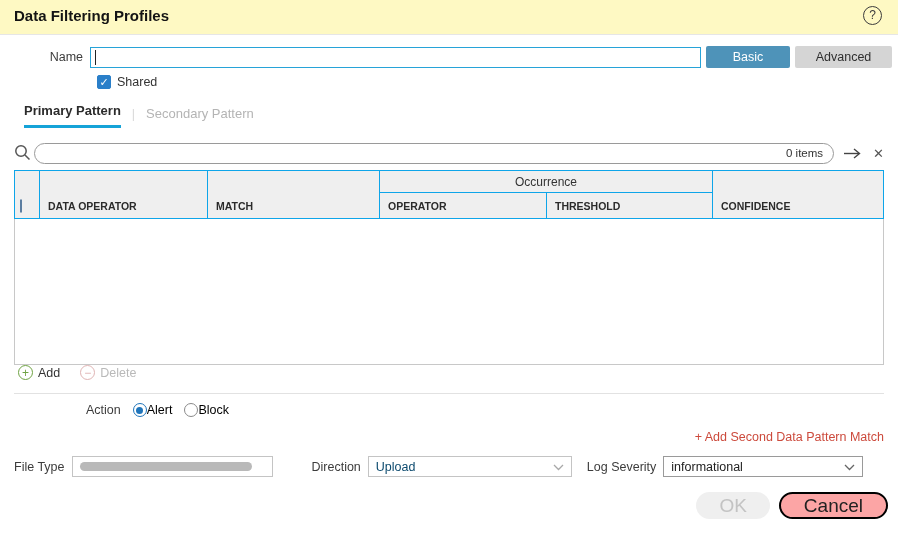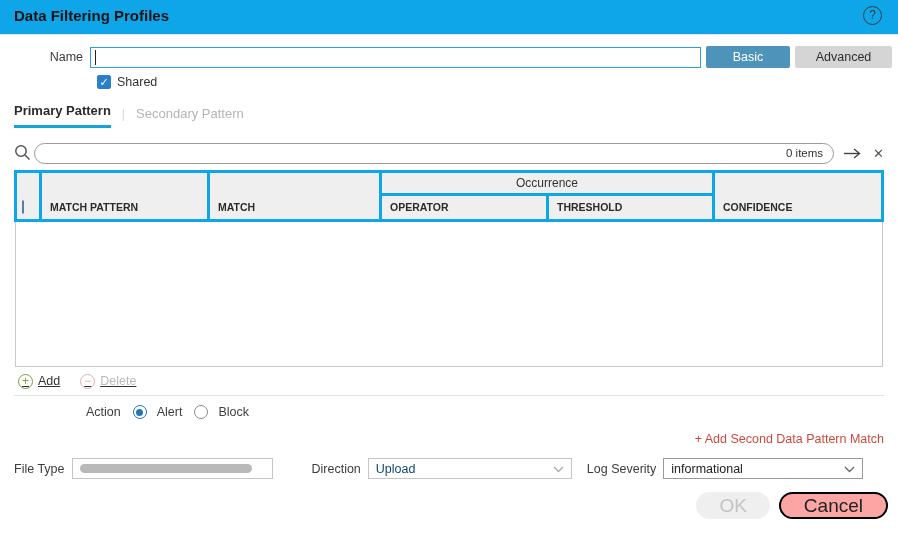--- a/index.html
+++ b/index.html
@@ -7,21 +7,21 @@
   body {
     font-family: "Liberation Sans", sans-serif;
     font-size: 12.5px;
     color: #333;
     background: #fff;
     position: relative;
     overflow: hidden;
   }
 
   
-  .titlebar { height: 35px; background: #0ea5e9; border-bottom: 1px solid #e6e6e6;
+  .titlebar { height: 35px; background: #fef9c3; border-bottom: 1px solid #e6e6e6;
               display: flex; align-items: center; padding: 0 16px 4px 14px; }
   .titlebar .title { font-size: 15px; font-weight: bold; color: #141414; }
   .help-icon { margin-left: auto; width: 19px; height: 19px; border: 1.5px solid #3c3c3c;
                border-radius: 50%; display: flex; align-items: center; justify-content: center;
                font-size: 12px; color: #3c3c3c; cursor: pointer; }
 
   
   .name-row { display: flex; align-items: center; margin-top: 11px; }
   .name-label { width: 90px; text-align: right; padding-right: 7px; color: #3c3c3c; }
   .name-input-wrap { position: relative; width: 611px; height: 21px; }
@@ -34,74 +34,74 @@
 
   
   .shared-row { display: flex; align-items: center; margin-top: 7px; padding-left: 97px; }
   .checkbox { width: 14px; height: 14px; border-radius: 2px; border: 1px solid #2a7fc9;
               background: #2a7fc9; color: #fff; font-size: 11px; line-height: 1;
               display: flex; align-items: center; justify-content: center; cursor: pointer; }
   .checkbox.checked::after { content: "✓"; }
   .shared-label { margin-left: 6px; }
 
   
-  .tabs-row { display: flex; align-items: flex-end; margin-top: 13px; padding-left: 14px; height: 26px; }
+  .tabs-row { display: flex; align-items: flex-end; margin-top: 13px; padding-left: 24px; height: 26px; }
   .tab { font-size: 13px; padding-bottom: 7px; cursor: pointer; }
   .tab.active { font-weight: bold; color: #2b2b2b; border-bottom: 3px solid #15a3d8; }
   .tab.inactive { color: #b4b4b4; }
   .tab-sep { color: #d8d8d8; margin: 0 11px; padding-bottom: 7px; }
 
   
   .search-row { display: flex; align-items: center; margin-top: 15px; padding: 0 14px; justify-content: center; }
   .search-pill { position: relative; flex: 1; height: 21px; border: 1px solid #9a9a9a;
                  border-radius: 11px; margin-left: 3px; background: #fff; }
   .search-input { width: calc(100% - 72px); height: 100%; border: none; outline: none;
                   background: transparent; padding: 0 10px; font: inherit; border-radius: 11px; }
   .items-count { position: absolute; right: 10px; top: 3px; font-size: 11.5px; color: #333; }
   .arrow-icon { margin-left: 9px; display: flex; align-items: center; cursor: pointer; }
   .close-icon { margin-left: 10px; font-size: 13px; color: #555; cursor: pointer; }
   .close-icon::before { content: "✕"; }
 
   
   .grid-wrap { margin: 6px 14px 0; }
   table.grid { width: 100%; border-collapse: collapse; border: 1px solid #c8c8c8; table-layout: fixed; }
-  .grid th { background: #efefef; border: 3px solid #0ea5e9; font-size: 10.5px; font-weight: bold;
+  .grid th { background: #efefef; border: 1px solid #0ea5e9; font-size: 10.5px; font-weight: bold;
              color: #2b2b2b; text-align: left; padding: 4px 8px 6px; vertical-align: bottom; }
   .grid tr.gr1 { height: 22px; }
   .grid tr.gr2 { height: 26px; }
   .grid th.group { text-align: center; font-weight: normal; font-size: 12px; color: #333;
                    vertical-align: middle; padding: 3px 0; }
   .grid th.cb-cell { padding: 3px 5px 6px; }
   .header-checkbox { width: 13px; height: 13px; border: 1px solid #5b7da0; border-radius: 2px;
                      background: #fff; cursor: pointer; }
   .grid td.empty-body { height: 146px; background: #fff; border: none; }
 
   
-  .add-row { margin: 0 14px; height: 29px; display: flex; align-items: center;
-             border-bottom: 1px solid #e2e2e2; text-decoration: underline; }
+  .add-row { margin: 0 14px; height: 29px; display: flex; align-items: flex-start;
+             border-bottom: 1px solid #e2e2e2; }
   .icon-circle { width: 15px; height: 15px; border-radius: 50%; display: flex; align-items: center;
                  justify-content: center; font-size: 12px; line-height: 1; }
   .tool { display: flex; align-items: center; cursor: pointer; }
   .add-icon { border: 1px solid #6fa343; color: #6fa343; margin-left: 4px; }
   .add-icon::before { content: "+"; }
   .add-label { margin-left: 5px; color: #333; }
   .delete-icon { border: 1px solid #e0b4b4; color: #e0b4b4; margin-left: 20px; }
   .delete-icon::before { content: "−"; }
   .delete-label { margin-left: 5px; color: #b9b9b9; }
 
   
   .action-row { display: flex; align-items: center; margin-top: 9px; padding-left: 14px; }
   .action-label { margin-left: 72px; color: #3c3c3c; }
   .radio-group { display: flex; align-items: center; margin-left: 12px; cursor: pointer; }
   .radio { width: 14px; height: 14px; border-radius: 50%; border: 1px solid #8a8a8a;
            background: #fff; position: relative; }
   .radio.selected { border-color: #1f75bb; }
   .radio.selected::after { content: ""; position: absolute; inset: 2.5px; background: #1f75bb;
                            border-radius: 50%; }
-  .radio-label { margin-left: 10px; color: #404040; }
+  .radio-label { margin-left: 0; color: #000000; }
 
   
   .link-row { text-align: right; margin: 13px 14px 0 0; }
   .red-link { color: #cc4a3c; font-size: 12.5px; cursor: pointer; text-decoration: none; }
 
   
   .fields-row { display: flex; align-items: center; margin-top: 12px; padding-left: 14px; }
   .field-label { color: #3c3c3c; white-space: nowrap; }
   .file-type-label { }
   .file-type-box { width: 201px; height: 21px; border: 1px solid #c4c4c4; margin-left: 7px;
@@ -180,21 +180,21 @@
         <col style="width:172px">
       <col style="width:167px">
         <col style="width:166px">
         <col>
     </colgroup>
     <thead>
       <tr class="gr1">
         <th class="cb-cell" rowspan="2">
           <span class="header-checkbox"></span>
         </th>
-        <th rowspan="2">MATCH PATTERN</th>
+        <th rowspan="2">DATA OPERATOR</th>
         <th rowspan="2">MATCH</th>
         <th class="group" colspan="2">Occurrence</th>
         <th rowspan="2">CONFIDENCE</th>
       </tr>
       <tr class="gr2">
         <th>OPERATOR</th>
         <th>THRESHOLD</th>
       </tr>
     </thead>
     <tbody>

